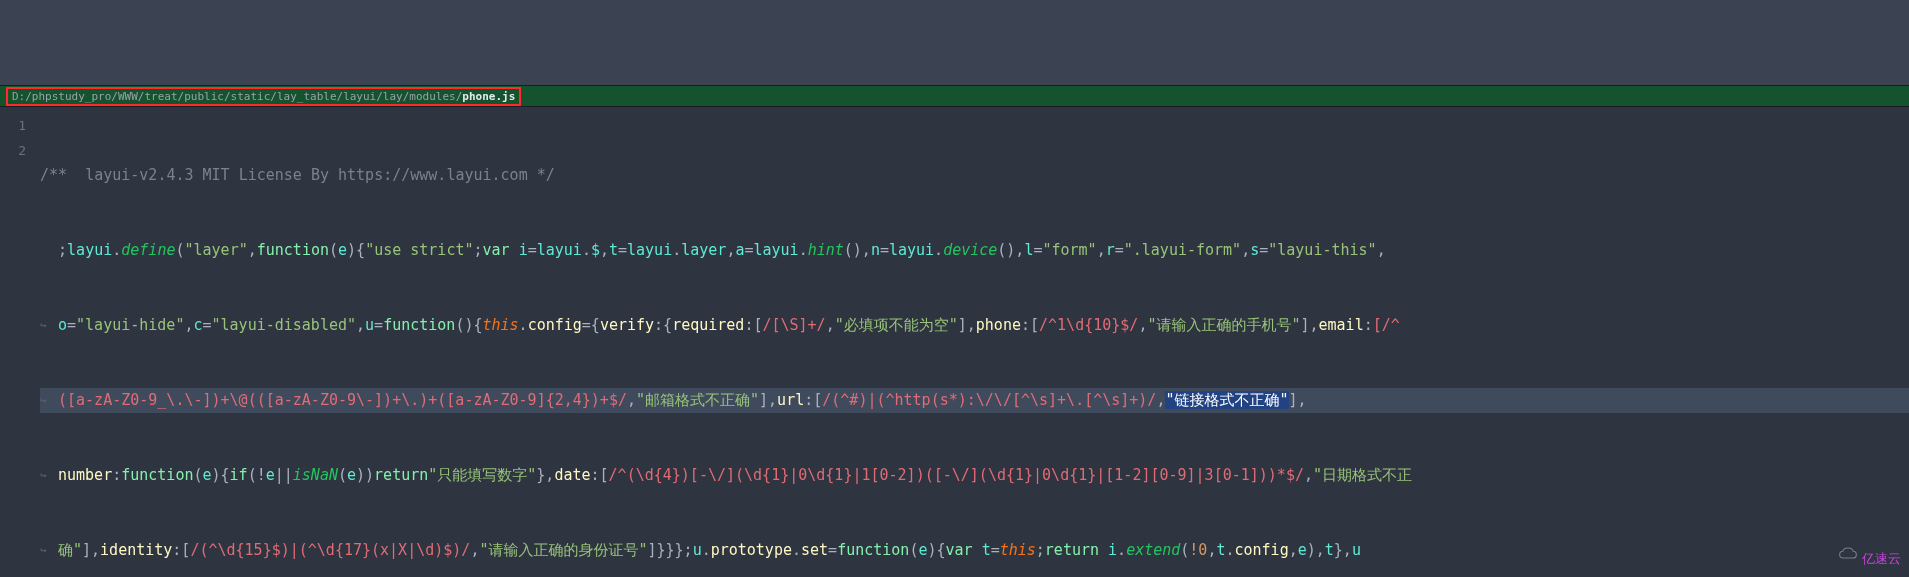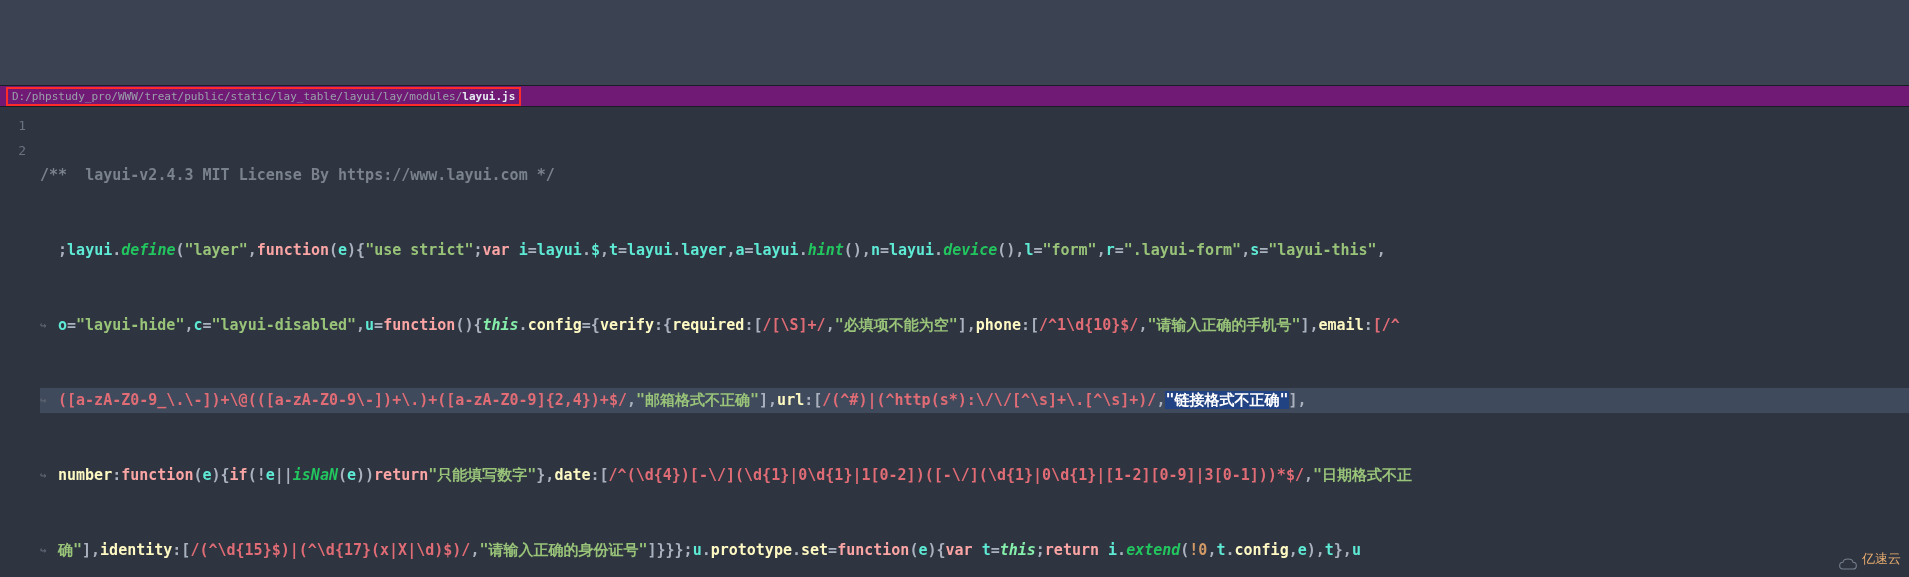--- a/index.html
+++ b/index.html
@@ -11,21 +11,21 @@
   overflow: hidden;
   width: 1909px;
   height: 577px;
 }
 .top-gap {
   height: 85px;
   background: #3b4252;
 }
 .breadcrumb-bar {
   height: 22px;
-  background: #701a75;
+  background: #14532d;
   border-top: 1px solid #1a1d24;
   border-bottom: 1px solid #1a1d24;
   display: flex;
   align-items: center;
   padding-left: 6px;
   font-size: 11px;
   color: #9aa0aa;
 }
 .breadcrumb-highlight {
   border: 2px solid #ff2a2a;
@@ -51,66 +51,66 @@
   line-height: 25px;
 }
 .code {
   flex: 1;
   padding: 6px 0 0 6px;
   line-height: 25px;
   white-space: pre-wrap;
   word-break: break-all;
   position: relative;
 }
-.line { display: block; font-weight: bold; }
+.line { display: block; }
 .wrap-indent {
   padding-left: 18px;
   position: relative;
 }
 .wrap-arrow {
   position: absolute;
   left: 0;
   color: #5c6370;
   font-size: 11px;
 }
 
 .cmt   { color: #7a828e; }
-.kw    { color: #fca5a5; }          
+.kw    { color: #86efac; }          
 .str   { color: #98c379; }          
 .fn    { color: #22c55e; font-style: italic; }
 .prop  { color: #fef9c3; }          
 .punc  { color: #abb2bf; }
 .ident { color: #5eead4; }
-.this  { color: #86efac; font-style: italic; }
+.this  { color: #f97316; font-style: italic; }
 .regex { color: #e06c75; }
 .bool  { color: #d19a66; }
 .hl    { background: #3f4a5c; }     
 .sel   { background: #214283; color: #ffffff; } 
 .watermark {
   position: absolute;
   right: 8px;
   bottom: 6px;
   font-size: 13px;
-  color: #fdba74;
+  color: #d946ef;
   opacity: .9;
   display: flex;
-  align-items: flex-end;
+  align-items: flex-start;
   gap: 4px;
 }
 .watermark svg { opacity: .9; }
 </style>
 </head>
 <body>
 
 <div class="top-gap"></div>
 
 <div class="breadcrumb-bar">
   <span class="breadcrumb-highlight">
     <span class="seg">D:/phpstudy_pro/WWW/treat/public/static/lay_table/layui/lay/modules/</span>
-      <span class="last">layui.js</span>
+      <span class="last">phone.js</span>
   </span>
 </div>
 
 <div class="editor">
   <div class="gutter">
     <div>1</div>
     <div>2</div>
   </div>
   <div class="code">
 

